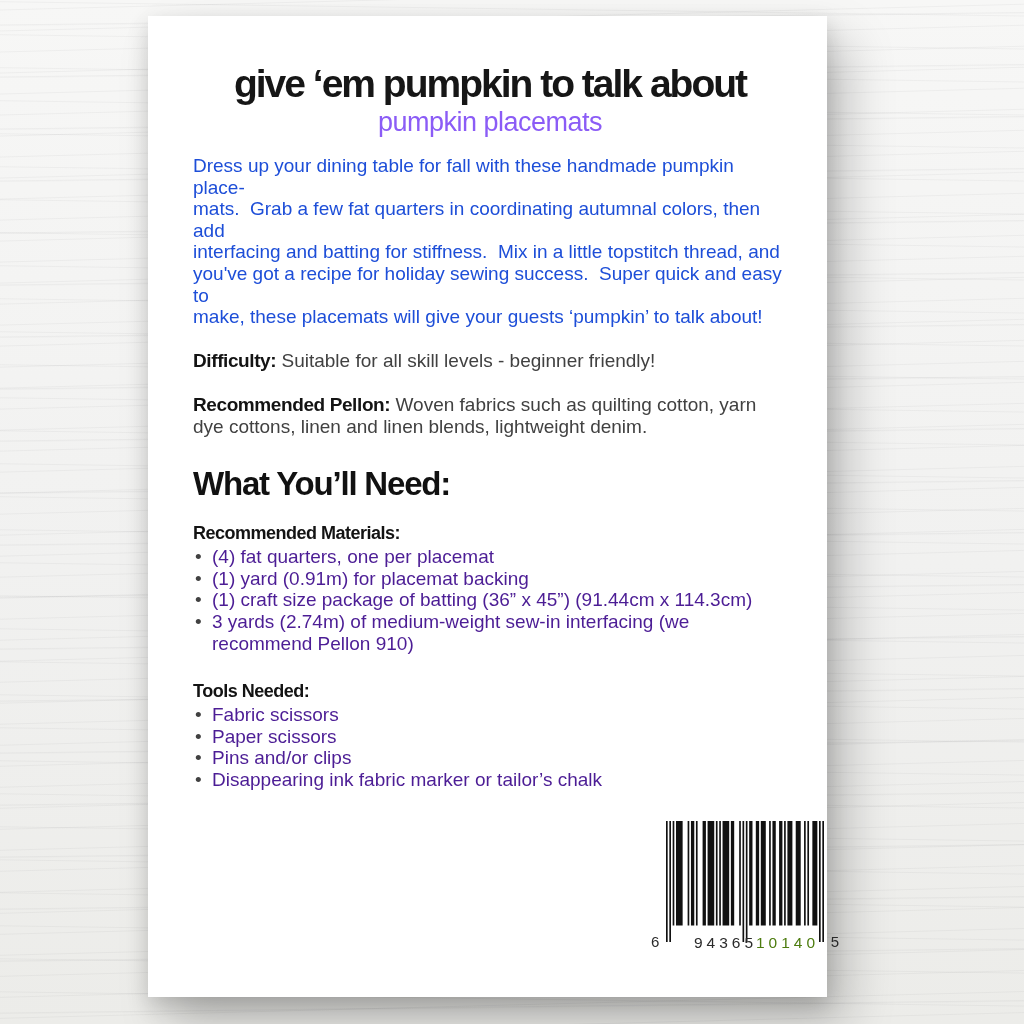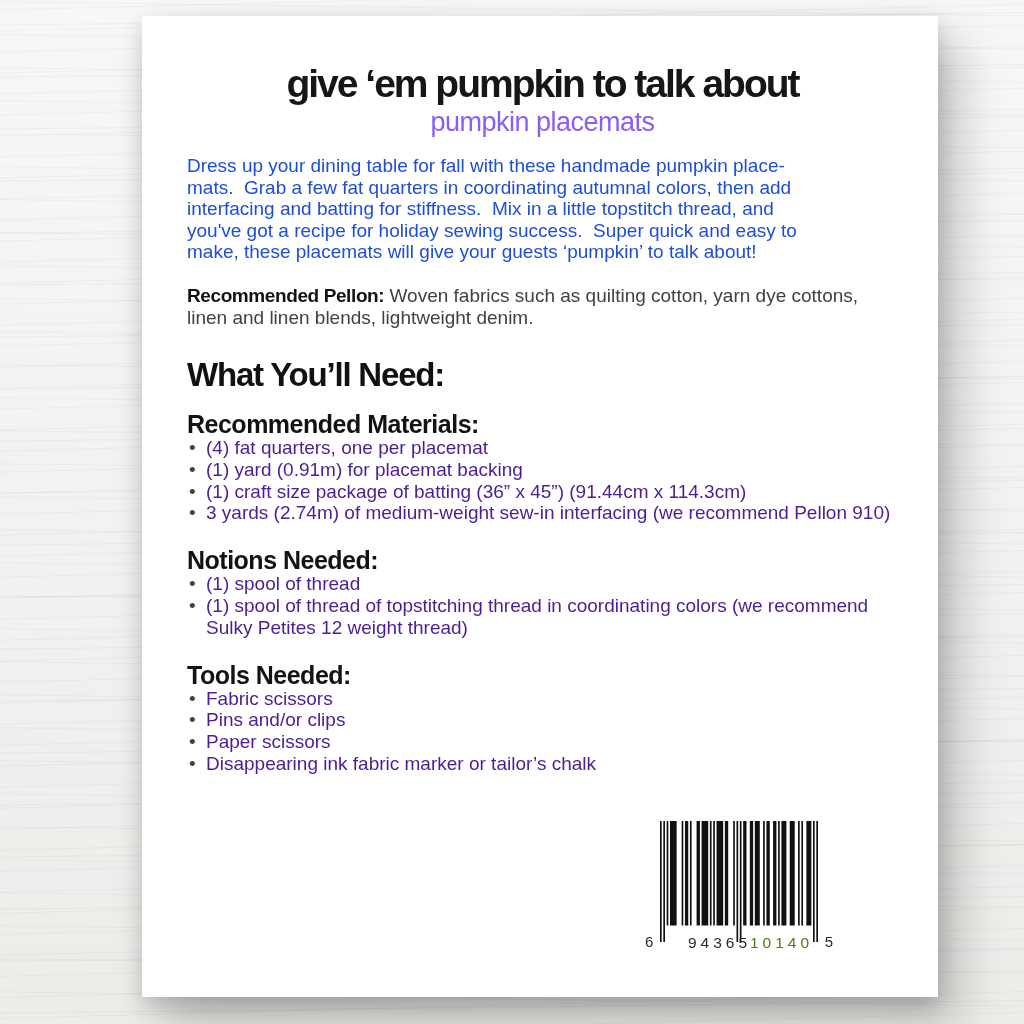--- a/index.html
+++ b/index.html
@@ -7,21 +7,21 @@
     width:1024px;height:1024px;overflow:hidden;position:relative;
     font-family:"Liberation Sans",sans-serif;
     background-color:#f2f2f1;
     background-image:
       repeating-linear-gradient(178.5deg, rgba(0,0,0,0) 0px, rgba(0,0,0,0) 9px, rgba(90,90,95,0.06) 10px, rgba(0,0,0,0) 11px, rgba(0,0,0,0) 21px),
       repeating-linear-gradient(180.8deg, rgba(0,0,0,0) 0px, rgba(0,0,0,0) 15px, rgba(70,70,75,0.05) 16px, rgba(0,0,0,0) 17px, rgba(0,0,0,0) 33px),
       repeating-linear-gradient(179.3deg, rgba(0,0,0,0) 0px, rgba(0,0,0,0) 24px, rgba(110,110,115,0.07) 25px, rgba(0,0,0,0) 26.5px, rgba(0,0,0,0) 52px),
       linear-gradient(180deg,#f7f7f6,#f1f1f0 55%,#ecece9);
   }
   .paper{
-    position:absolute;left:142px;top:16px;width:796px;height:981px;
+    position:absolute;left:148px;top:16px;width:679px;height:981px;
     background:#ffffff;box-sizing:border-box;
     padding:46px 40px 0 45px;
     box-shadow:0 8px 20px rgba(0,0,0,.16), 20px 26px 45px rgba(0,0,0,.22);
     color:#3f3f3f;
   }
   .title{
     margin:0;text-align:center;color:#161616;
     font-size:39px;line-height:44px;font-weight:bold;letter-spacing:-2px;
   }
   .subtitle{
@@ -34,21 +34,21 @@
   }
   .para{margin:22px 0 0 0;font-size:19px;line-height:22px;color:#414141;}
   .para b{color:#131313;letter-spacing:-0.4px;}
   .need-heading{
     margin:27px 0 18px 0;color:#111;
     font-size:33px;line-height:38px;font-weight:bold;letter-spacing:-1.2px;
   }
   .section{margin-top:24px;}
   .section.first{margin-top:13px;}
   .section h3{
-    margin:0 0 1px 0;color:#131313;font-size:25px;line-height:24px;
+    margin:0 0 1px 0;color:#131313;font-size:18px;line-height:24px;
     font-weight:bold;letter-spacing:-0.5px;
   }
   .section ul{margin:0;padding:0;list-style:none;}
   .section li{
     position:relative;padding-left:19px;font-size:19px;line-height:21.8px;color:#4c1d95;
   }
   .section li::before{content:"\2022";position:absolute;left:2px;top:0;color:#414141;}
   .seg.it{}
   .barcode{position:absolute;left:505px;top:805px;width:186px;height:132px;}
   .bc-bars{position:absolute;left:13px;top:0;width:158px;height:121px;}
@@ -66,48 +66,42 @@
   <h2 class="subtitle">pumpkin placemats</h2>
 
   <div class="intro" id="intro">
       <div class="line">Dress up your dining table for fall with these handmade pumpkin place-</div>
       <div class="line">mats.  Grab a few fat quarters in coordinating autumnal colors, then add</div>
       <div class="line">interfacing and batting for stiffness.  Mix in a little topstitch thread, and</div>
       <div class="line">you've got a recipe for holiday sewing success.  Super quick and easy to</div>
       <div class="line">make, these placemats will give your guests ‘pumpkin’ to talk about!</div>
     </div>
 
+  <p class="para"><b>Difficulty:</b> <span>Suitable for all skill levels - beginner friendly!</span></p>
 
   <p class="para"><b>Recommended Pellon:</b> <span>Woven fabrics such as quilting cotton, yarn dye cottons, linen and linen blends, lightweight denim.</span></p>
 
   <h2 class="need-heading">What You’ll Need:</h2>
 
   <div id="sections">
       <div class="section first">
         <h3>Recommended Materials:</h3>
         <ul>
           <li><span class="seg">(4) fat quarters, one per placemat</span></li>
           <li><span class="seg">(1) yard </span><span class="seg it">(0.91m)</span><span class="seg"> for placemat backing</span></li>
           <li><span class="seg">(1) craft size package of batting (36” x 45”) </span><span class="seg it">(91.44cm x 114.3cm)</span></li>
           <li><span class="seg">3 yards </span><span class="seg it">(2.74m)</span><span class="seg"> of medium-weight sew-in interfacing </span><span class="seg it">(we recommend Pellon 910)</span></li>
         </ul>
       </div>
       <div class="section">
-        <h3>Notions Needed:</h3>
-        <ul>
-          <li><span class="seg">(1) spool of thread</span></li>
-          <li><span class="seg">(1) spool of thread of topstitching thread in coordinating colors (we recommend </span><span class="seg it">Sulky Petites</span><span class="seg"> 12 weight thread)</span></li>
-        </ul>
-      </div>
-      <div class="section">
         <h3>Tools Needed:</h3>
         <ul>
           <li><span class="seg">Fabric scissors</span></li>
+          <li><span class="seg">Paper scissors</span></li>
           <li><span class="seg">Pins and/or clips</span></li>
-          <li><span class="seg">Paper scissors</span></li>
           <li><span class="seg">Disappearing ink fabric marker or tailor’s chalk</span></li>
         </ul>
       </div>
     </div>
 
   <div class="barcode">
     <svg class="bc-bars" id="bcsvg" viewBox="0 0 95 66" preserveAspectRatio="none">
         <rect x="0" y="0" width="1" height="66" fill="#111111"></rect>
         <rect x="2" y="0" width="1" height="66" fill="#111111"></rect>
         <rect x="4" y="0" width="1" height="57" fill="#111111"></rect>

